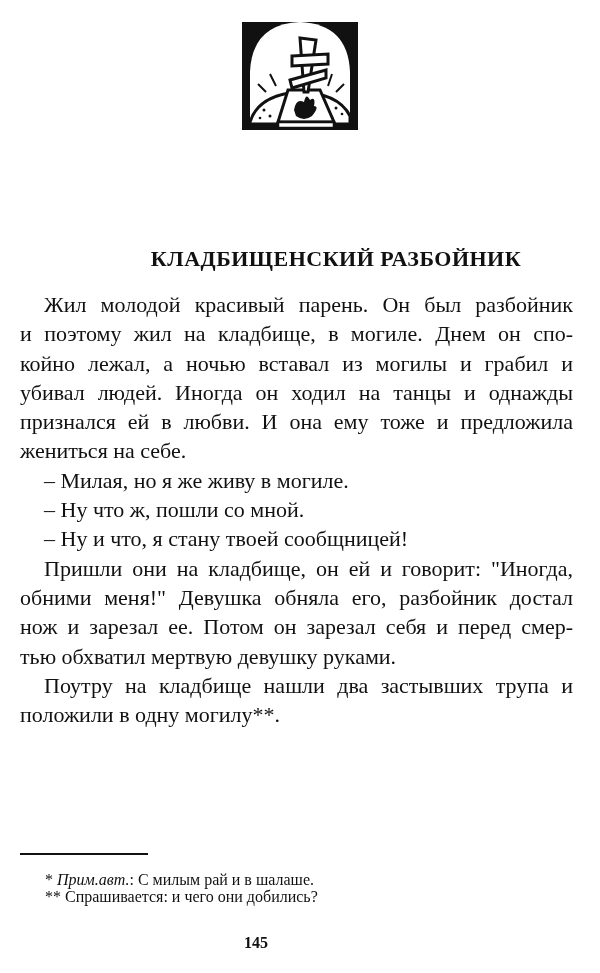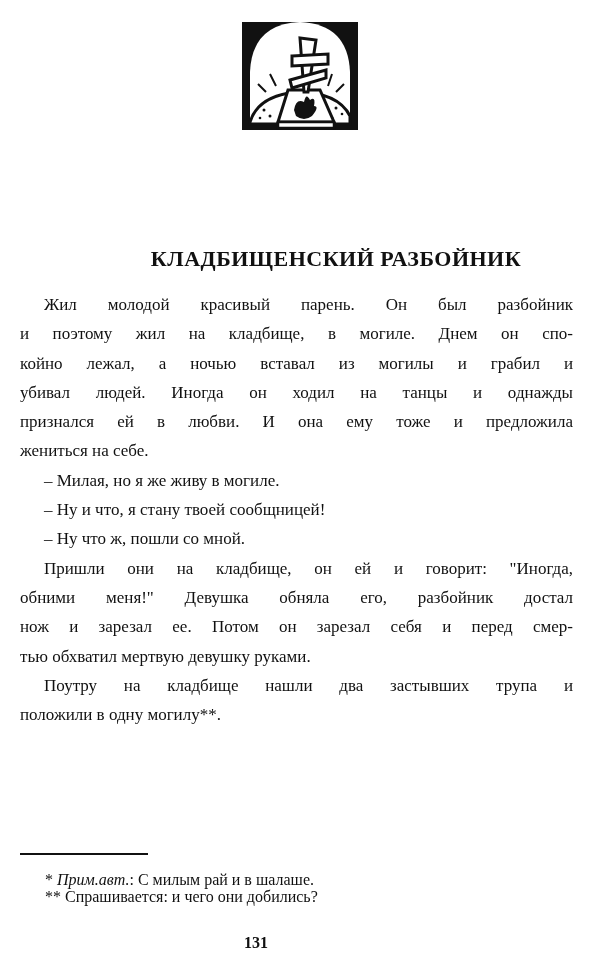--- a/index.html
+++ b/index.html
@@ -1,19 +1,19 @@
 <!DOCTYPE html>
 <html><head>
   <meta charset="utf-8">
   <style>
     html, body { margin: 0; padding: 0; background: #ffffff; }
     body { width: 600px; height: 973px; position: relative; overflow: hidden; font-family: "Liberation Serif", "DejaVu Serif", serif; color: #111; }
     .illustration { position: absolute; left: 238px; top: 12px; width: 124px; height: 122px; }
     .title { position: absolute; left: 0; width: 600px; top: 246px; text-align: center; font-family: "Liberation Serif", serif; font-weight: bold; font-size: 22px; letter-spacing: 0.5px; padding-left: 36px; }
-    .body-text { position: absolute; left: 20px; top: 290px; width: 553px; font-size: 17px; line-height: 29.3px; }
+    .body-text { position: absolute; left: 20px; top: 290px; width: 553px; font-size: 22px; line-height: 29.3px; }
     .line { display: block; white-space: nowrap; text-align: justify; text-align-last: justify; height: 29.3px; }
     .line.last { text-align-last: left; }
     .line.indent { padding-left: 24px; }
     .fn-rule { position: absolute; left: 20px; top: 853px; width: 128px; height: 0; border-top: 2px solid #111; }
     .footnotes { position: absolute; left: 45px; top: 871px; font-size: 16px; line-height: 17px; }
     .footnotes .it { font-style: italic; }
     .page-num { position: absolute; left: 0; width: 512px; top: 934px; text-align: center; font-weight: bold; font-size: 16px; }
   </style>
 </head>
 <body>
@@ -44,34 +44,34 @@
 <div class="title">КЛАДБИЩЕНСКИЙ РАЗБОЙНИК</div>
 
 <div class="body-text">
   <span class="line indent">Жил молодой красивый парень. Он был разбойник</span>
   <span class="line">и поэтому жил на кладбище, в могиле. Днем он спо-</span>
   <span class="line">койно лежал, а ночью вставал из могилы и грабил и</span>
   <span class="line">убивал людей. Иногда он ходил на танцы и однажды</span>
   <span class="line">признался ей в любви. И она ему тоже и предложила</span>
   <span class="line last">жениться на себе.</span>
   <span class="line indent last">– Милая, но я же живу в могиле.</span>
+  <span class="line indent last">– Ну что ж, пошли со мной.</span>
   <span class="line indent last">– Ну и что, я стану твоей сообщницей!</span>
-  <span class="line indent last">– Ну что ж, пошли со мной.</span>
   <span class="line indent">Пришли они на кладбище, он ей и говорит: "Иногда,</span>
   <span class="line">обними меня!" Девушка обняла его, разбойник достал</span>
   <span class="line">нож и зарезал ее. Потом он зарезал себя и перед смер-</span>
   <span class="line last">тью обхватил мертвую девушку руками.</span>
   <span class="line indent">Поутру на кладбище нашли два застывших трупа и</span>
   <span class="line last">положили в одну могилу**.</span>
 </div>
 
 <div class="fn-rule"></div>
 
 <div class="footnotes">
   <div>
     <span>* </span><span class="it">Прим.авт.</span><span>: С милым рай и в шалаше.</span>
   </div>
   <div>
     <span>** </span><span>Спрашивается: и чего они добились?</span>
   </div>
 </div>
 
-<div class="page-num">131</div>
+<div class="page-num">145</div>
 
 </body></html>

